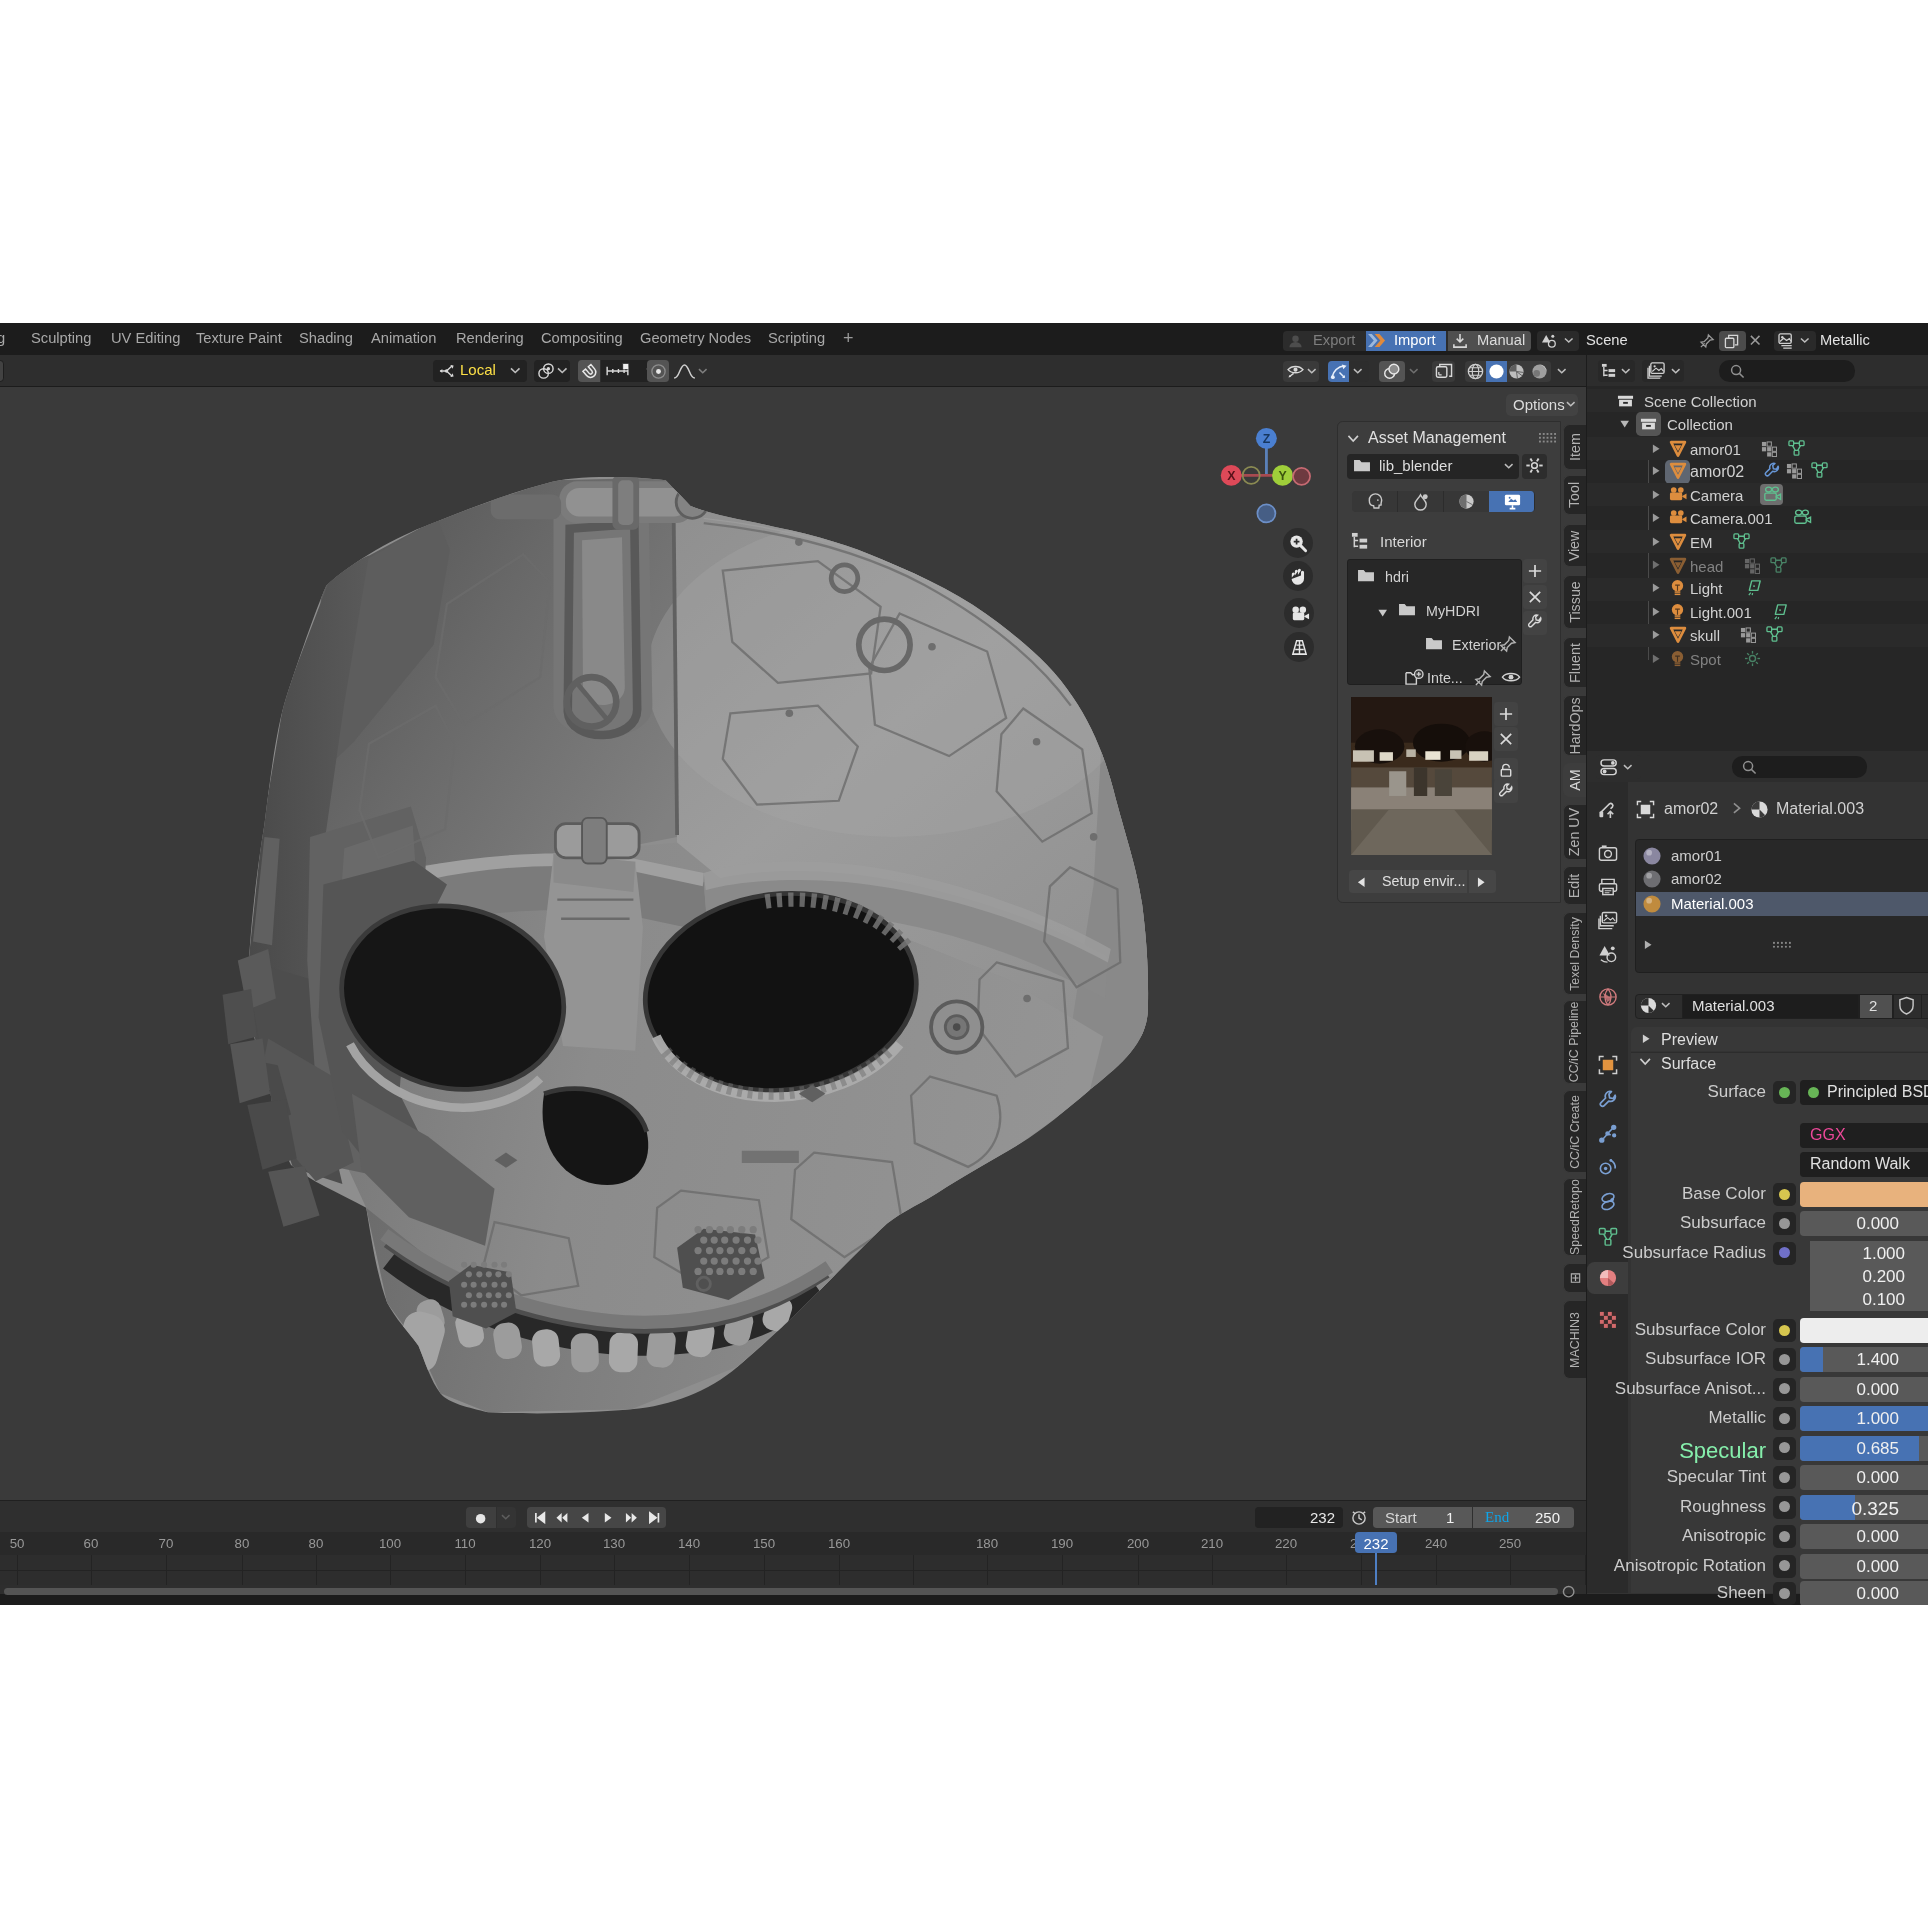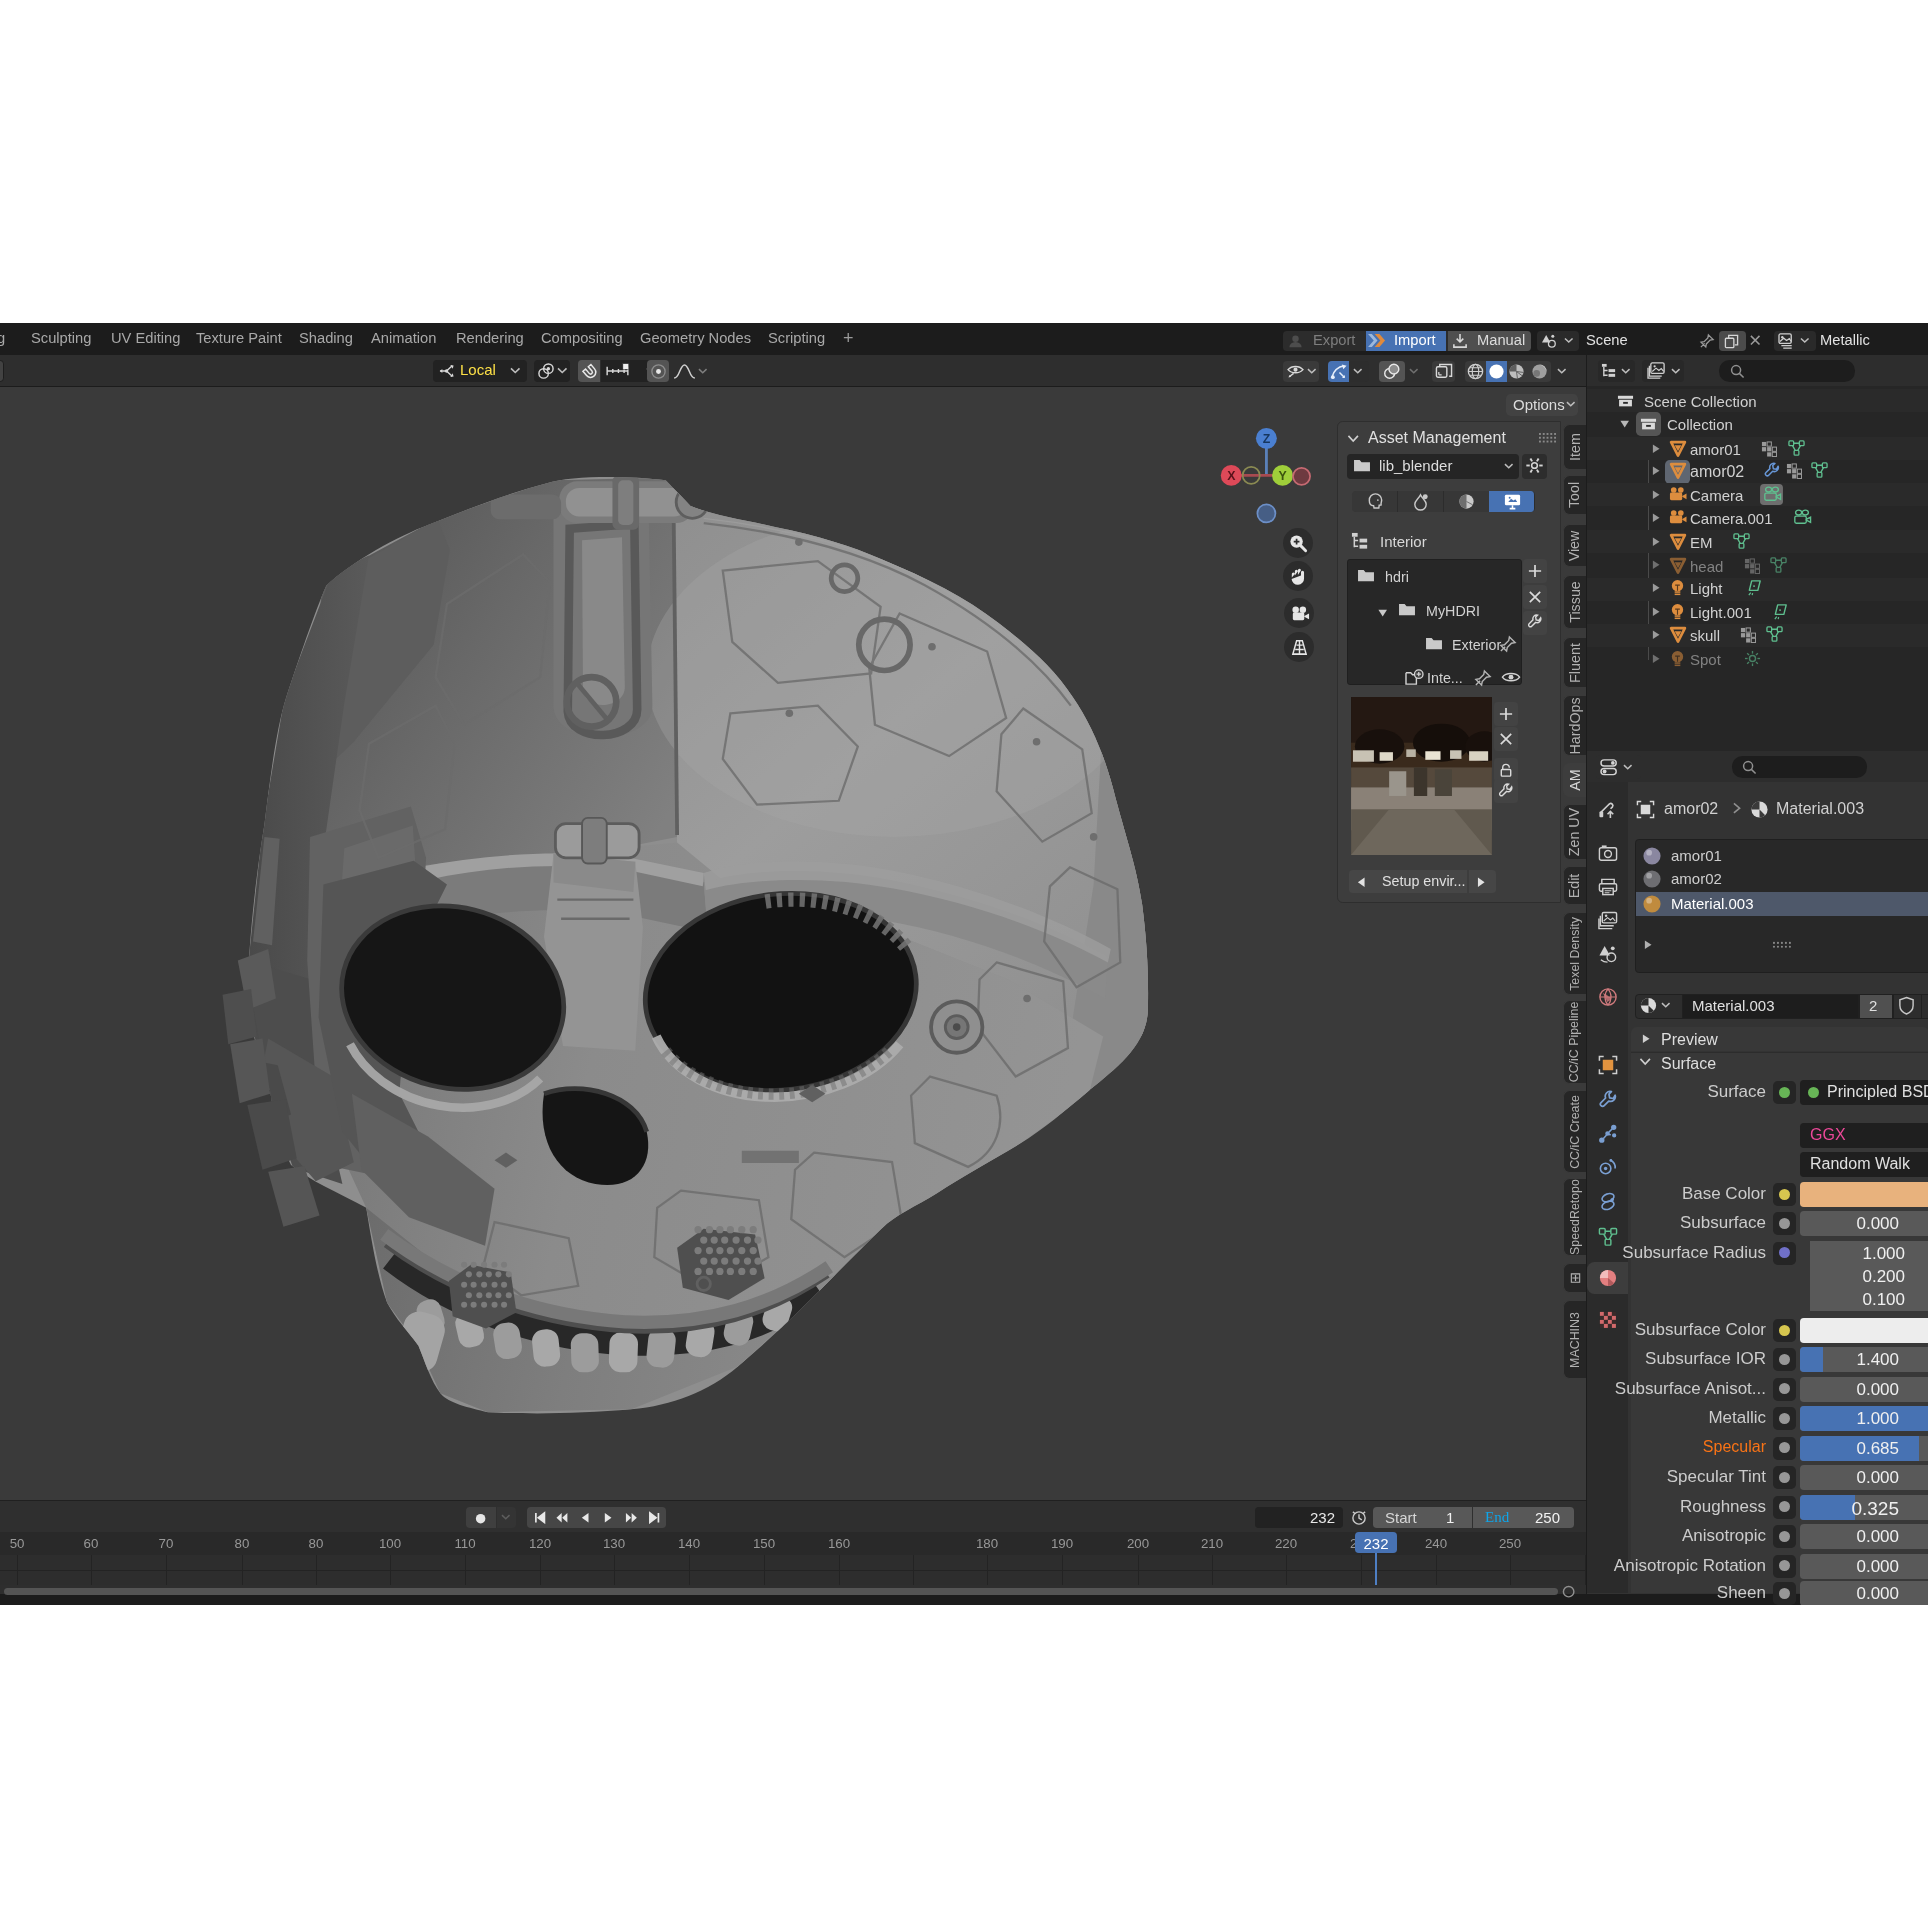--- a/index.html
+++ b/index.html
@@ -1242,21 +1242,21 @@
         <div class="abs" style="left:192px;top:632px;width:11.4px;height:11.4px;background:#979797;border-radius:5.7px;"></div>
         <div class="abs" style="left:213px;top:626px;width:132px;height:25px;background:#595959;border-radius:3.8px 0 0 3.8px;"></div>
         <span class="txt" style="left:213px;top:629px;width:99px;text-align:right;color:#f0f0f0;font-size:17px;">0.000</span>
         <span class="txt" style="left:0px;top:657px;width:179px;text-align:right;color:#cccccc;font-size:17px;">Metallic</span>
         <div class="abs" style="left:186px;top:656px;width:23px;height:23px;background:#252525;border-radius:4.8px;"></div>
         <div class="abs" style="left:192px;top:662px;width:11.4px;height:11.4px;background:#979797;border-radius:5.7px;"></div>
         <div class="abs" style="left:213px;top:655px;width:132px;height:25px;background:#595959;border-radius:3.8px 0 0 3.8px;overflow:hidden;">
           <div style="position:absolute;left:0;top:0;height:25px;width:132px;background:#4772b3;"></div>
         </div>
         <span class="txt" style="left:213px;top:658px;width:99px;text-align:right;color:#f0f0f0;font-size:17px;">1.000</span>
-        <span class="txt" style="left:0px;top:687px;width:179px;text-align:right;color:#f97316;font-size:16px;">Specular</span>
+        <span class="txt" style="left:0px;top:687px;width:179px;text-align:right;color:#86efac;font-size:22px;">Specular</span>
         <div class="abs" style="left:186px;top:686px;width:23px;height:23px;background:#252525;border-radius:4.8px;"></div>
         <div class="abs" style="left:192px;top:691px;width:11.4px;height:11.4px;background:#979797;border-radius:5.7px;"></div>
         <div class="abs" style="left:213px;top:685px;width:132px;height:25px;background:#595959;border-radius:3.8px 0 0 3.8px;overflow:hidden;">
           <div style="position:absolute;left:0;top:0;height:25px;width:119px;background:#4772b3;"></div>
         </div>
         <span class="txt" style="left:213px;top:688px;width:99px;text-align:right;color:#f0f0f0;font-size:17px;">0.685</span>
         <span class="txt" style="left:0px;top:716px;width:179px;text-align:right;color:#cccccc;font-size:17px;">Specular Tint</span>
         <div class="abs" style="left:186px;top:715px;width:23px;height:23px;background:#252525;border-radius:4.8px;"></div>
         <div class="abs" style="left:192px;top:721px;width:11.4px;height:11.4px;background:#979797;border-radius:5.7px;"></div>
         <div class="abs" style="left:213px;top:714px;width:132px;height:25px;background:#595959;border-radius:3.8px 0 0 3.8px;"></div>

